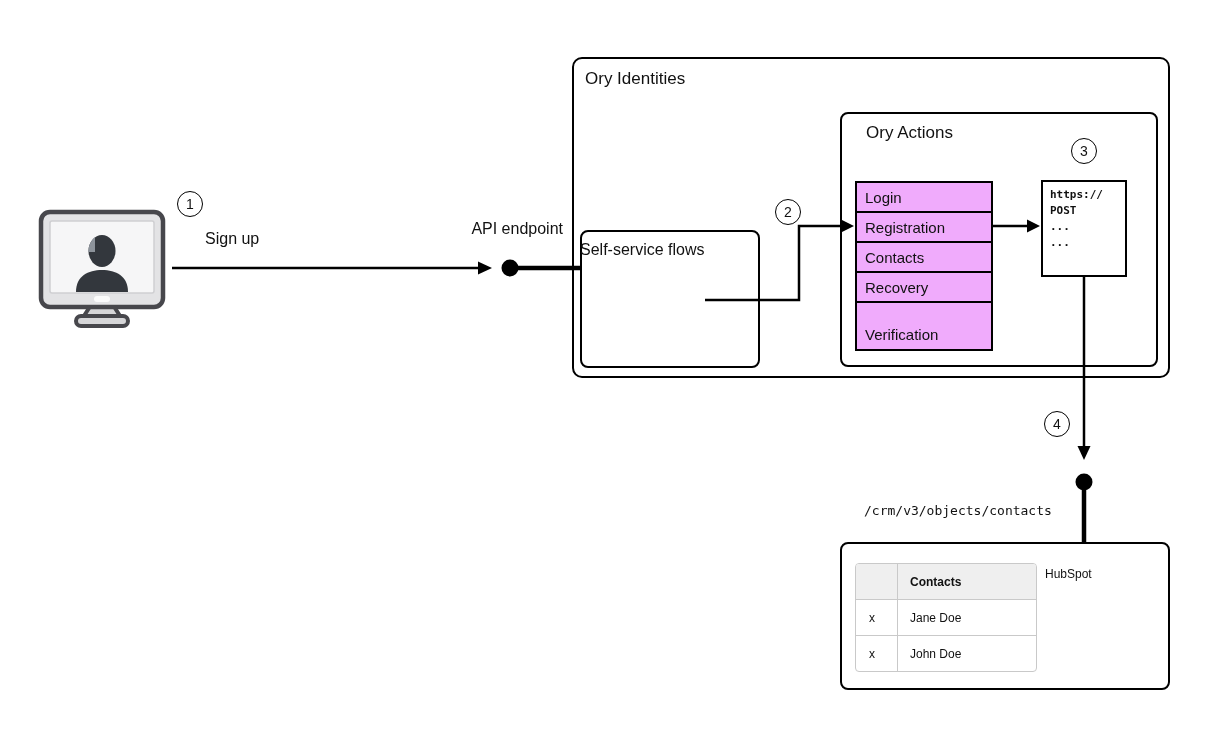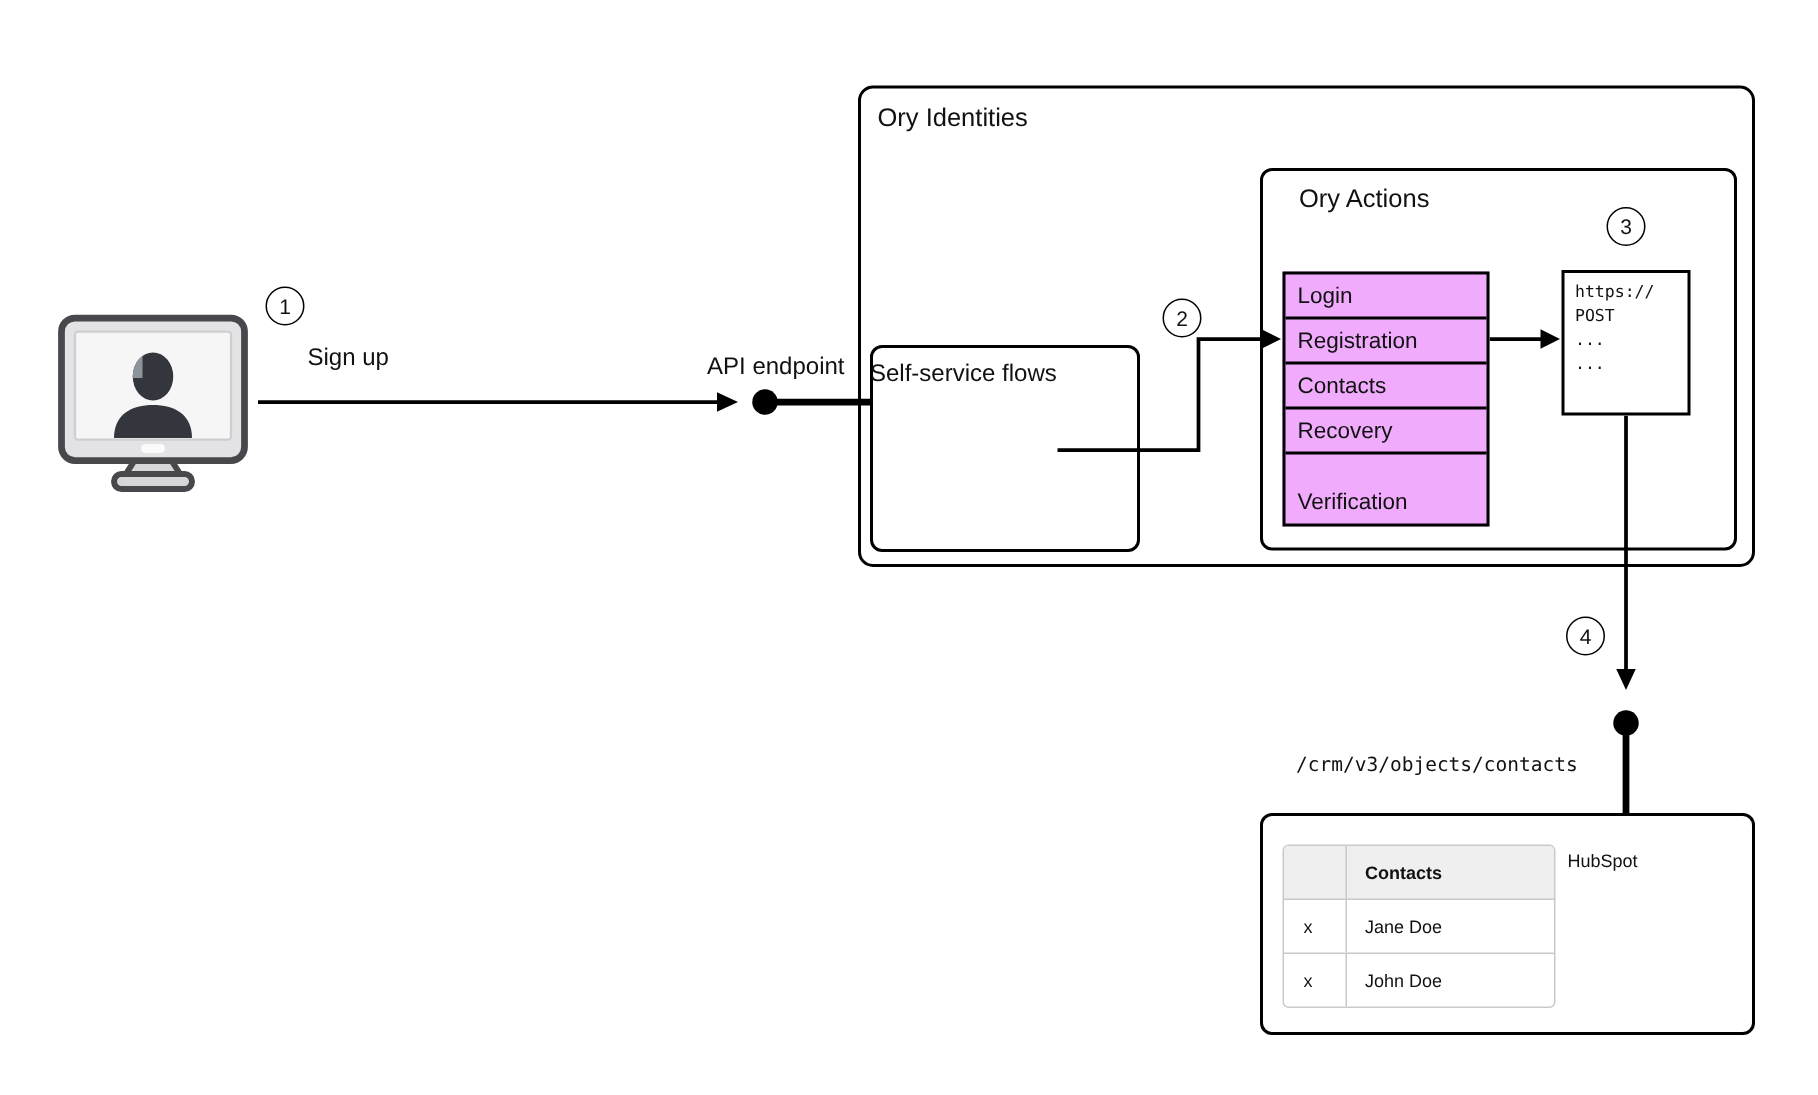--- a/index.html
+++ b/index.html
@@ -36,21 +36,21 @@
   .flow-row:last-child { border-bottom:none;margin-top:16px; }
 
   
   .code-box {
     position:absolute; left:1041px; top:180px; width:86px; height:97px;
     border:2px solid #000; box-sizing:border-box; z-index:3; background:#fff;
     padding:5px 0 0 7px;
   }
   .code-line {
     font-family:"DejaVu Sans Mono", monospace; font-size:11px; line-height:16px;
-    font-weight:normal; white-space:pre;
+    font-weight:bold; white-space:pre;
   }
 
   .mono-label {
     position:absolute; font-family:"DejaVu Sans Mono", monospace;
     font-size:13px; z-index:3; white-space:nowrap;
   }
 
   
   .contacts-table {
     position:absolute; left:855px; top:563px; width:182px; z-index:3;
@@ -113,21 +113,21 @@
     <path d="M38,83 C38,67 50,61 64,61 C78,61 90,67 90,83 L38,83 Z" fill="#33373d"></path>
     <rect x="56" y="87" width="16" height="6" rx="3" fill="#fbfbfb"></rect>
   </svg>
 
   <div class="step-circle" style="left:177px; top:191px">1</div>
   <div class="step-circle" style="left:775px; top:199px">2</div>
   <div class="step-circle" style="left:1071px; top:138px">3</div>
   <div class="step-circle" style="left:1044px; top:411px">4</div>
 
   <div class="label" style="left:205px; top:230px">Sign up</div>
-  <div class="label" style="left:450px; top:236px; width:113px; text-align:right">API endpoint</div>
+  <div class="label" style="left:450px; top:220px; width:113px; text-align:right">API endpoint</div>
 
   <div class="box" style="left:572px; top:57px; width:598px; height:321px; border-radius:10px"></div>
   <div class="box-title t17" style="left:585px; top:69px">Ory Identities</div>
 
   <div class="box" style="left:580px; top:230px; width:180px; height:138px; border-radius:8px"></div>
   <div class="box-title t16" style="left:580px; top:241px">Self-service flows</div>
 
   <div class="box" style="left:840px; top:112px; width:318px; height:255px; border-radius:8px"></div>
   <div class="box-title t17" style="left:866px; top:123px">Ory Actions</div>
 

